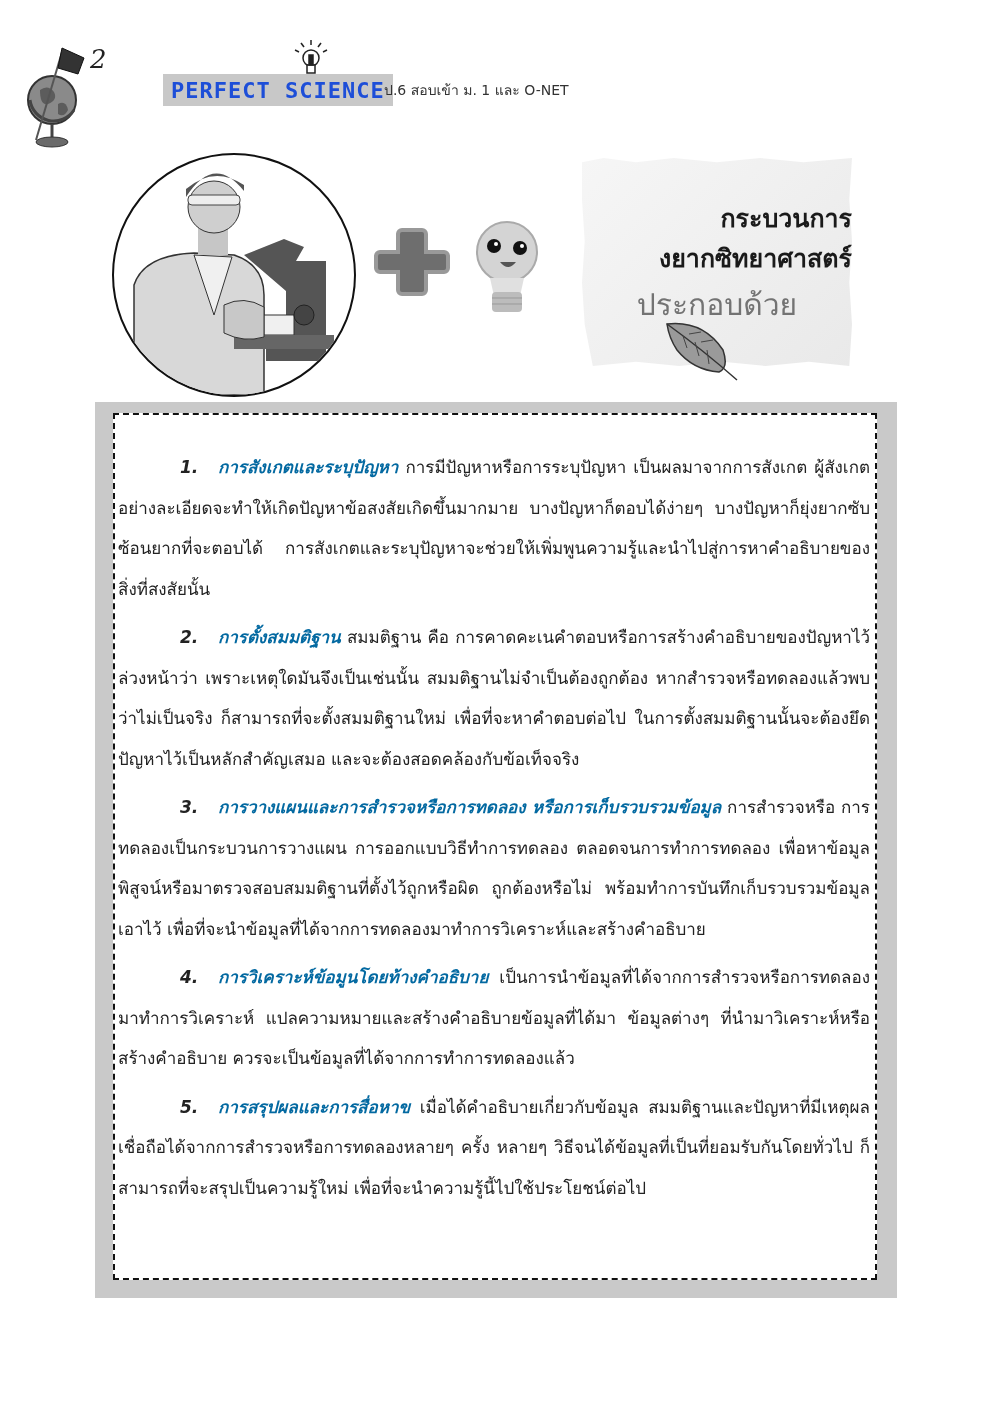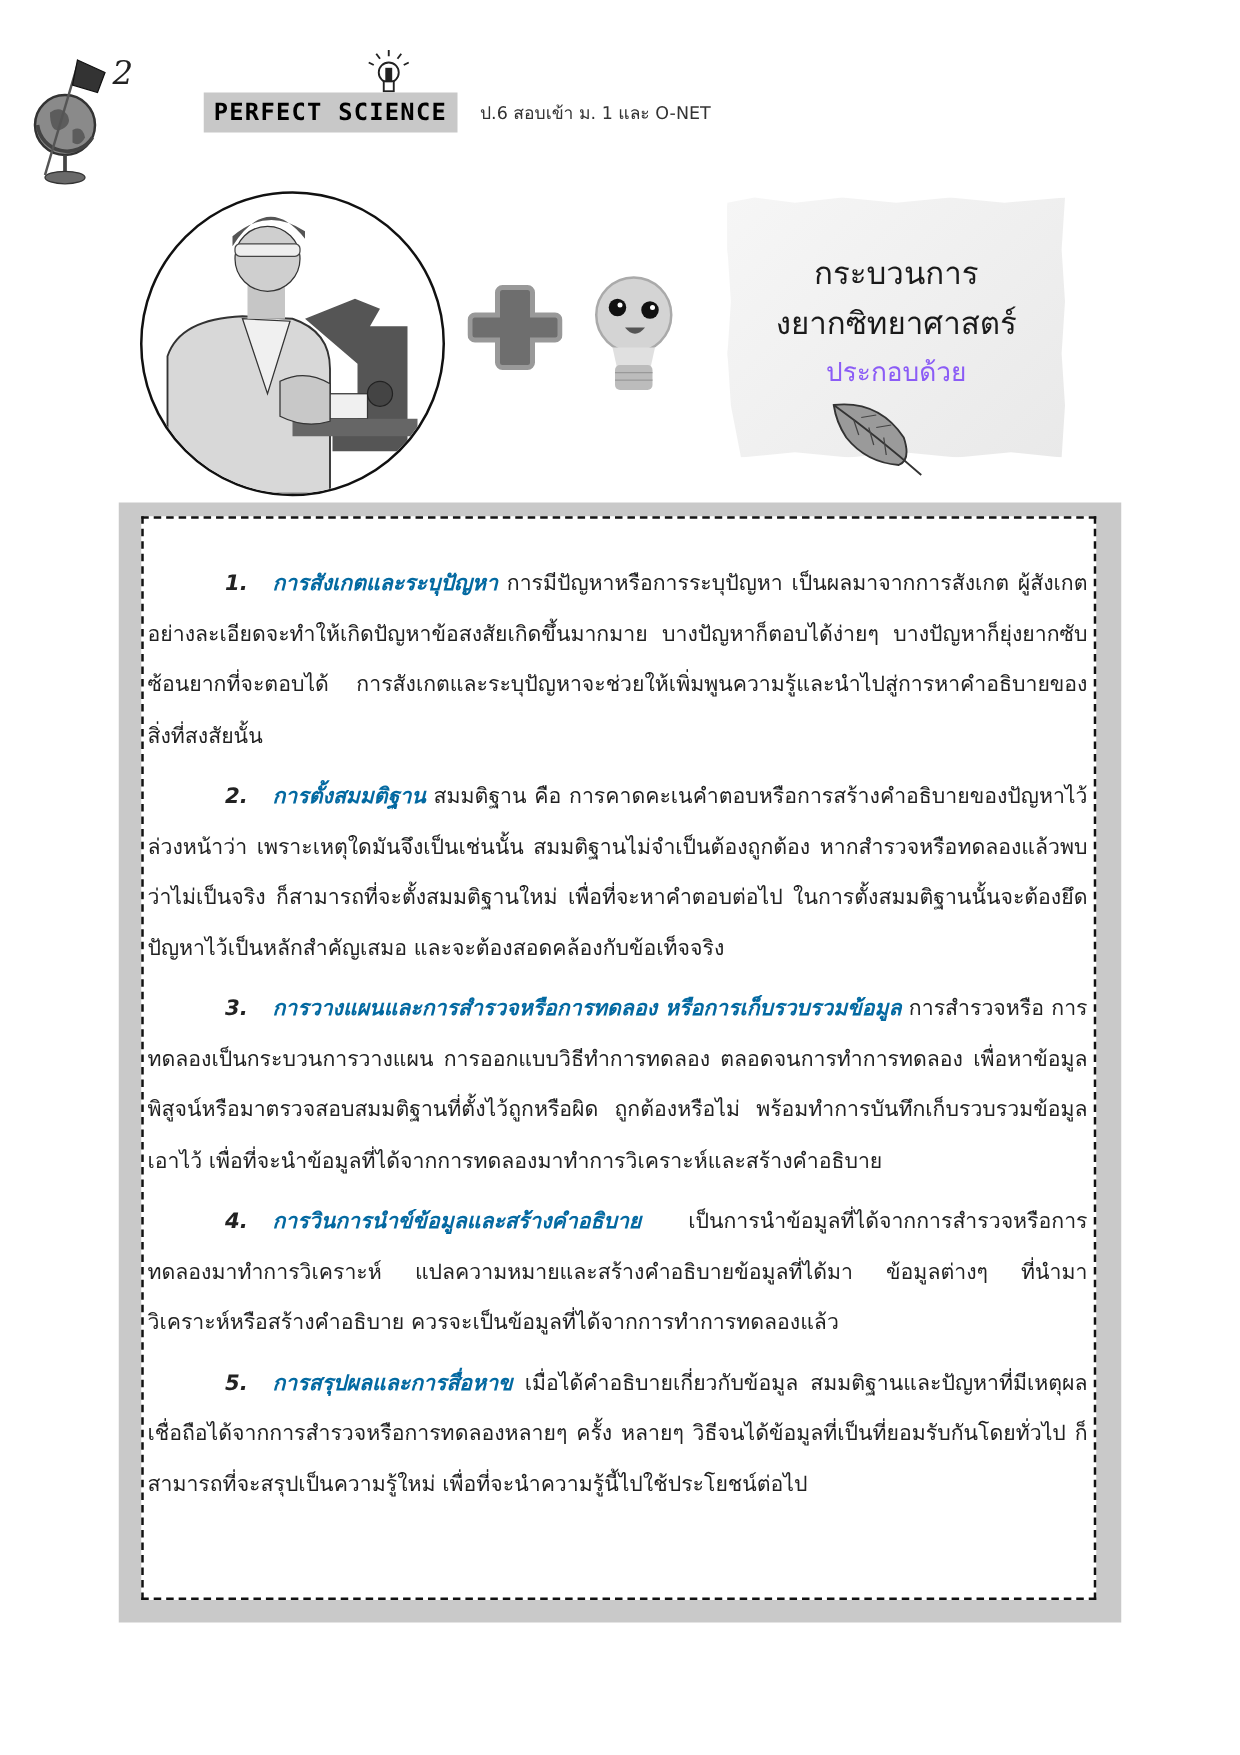--- a/index.html
+++ b/index.html
@@ -6,43 +6,43 @@
   body {
     width:992px; height:1404px; background:#ffffff; position:relative; overflow:hidden;
     font-family:"DejaVu Sans", sans-serif; color:#1a1a1a;
   }
   
   .page-icon { position:absolute; left:22px; top:42px; width:80px; height:110px; }
   .page-number { position:absolute; left:90px; top:44px; font-family:"DejaVu Serif", serif; font-size:26px; font-style:italic; color:#222; }
   .brand {
     position:absolute; left:163px; top:74px; height:32px; padding:0 8px;
     background:#c8c8c8; display:flex; align-items:center;
-    font-family:"DejaVu Sans Mono", monospace; font-weight:bold; font-size:19px; letter-spacing:1px; color:#000000;
+    font-family:"DejaVu Sans Mono", monospace; font-weight:bold; font-size:22px; letter-spacing:1px; color:#1d4ed8;
   }
   .bulb-small { position:absolute; left:291px; top:38px; width:40px; height:40px; }
   .subtitle { position:absolute; left:384px; top:79px; font-size:14px; color:#333; }
 
   
   .scientist-circle {
     position:absolute; left:112px; top:153px; width:240px; height:240px; border-radius:50%;
     border:2px solid #111; background:#fff; overflow:hidden;
   }
   .plus-icon { position:absolute; left:374px; top:224px; width:76px; height:76px; }
   .bulb-face { position:absolute; left:472px; top:218px; width:70px; height:100px; }
 
   .paper-card {
     position:absolute; left:582px; top:158px; width:270px; height:208px;
     background:linear-gradient(135deg,#f6f6f6,#e9e9e9);
     box-shadow:0 3px 6px rgba(0,0,0,0.35);
     clip-path:polygon(0% 2%,8% 0%,20% 2%,34% 0%,50% 2%,66% 0%,82% 2%,100% 0%,99% 20%,100% 40%,99% 60%,100% 80%,99% 100%,84% 98%,68% 100%,52% 98%,36% 100%,20% 98%,4% 100%,1% 80%,0% 60%,1% 40%,0% 20%);
   }
-  .paper-title { position:absolute; left:582px; width:270px; text-align:center; font-weight:normal; font-size:25px; color:#1a1a1a; }
+  .paper-title { position:absolute; left:582px; width:270px; text-align:right; font-weight:bold; font-size:25px; color:#1a1a1a; }
   .paper-title.l1 { top:198px; }
   .paper-title.l2 { top:238px; }
-  .paper-sub { position:absolute; left:582px; width:270px; top:281px; text-align:center; font-size:21px; color:#8b5cf6; }
+  .paper-sub { position:absolute; left:582px; width:270px; top:281px; text-align:center; font-size:30px; color:#737373; }
   .leaf-icon { position:absolute; left:663px; top:320px; width:80px; height:62px; }
 
   
   .frame { position:absolute; left:95px; top:402px; width:802px; height:896px; background:#c9c9c9; }
   .dash-box {
     position:absolute; left:113px; top:413px; width:764px; height:867px;
     background:#fff; border:2.5px dashed #111; box-sizing:border-box;
   }
   .content { position:absolute; left:118px; top:447px; width:752px; font-size:17px; line-height:40.5px; color:#222; }
   .para { margin:0 0 8px 0; text-align:justify; text-align-last:left; }
@@ -126,18 +126,18 @@
   <p class="para">
     <span class="num">1.</span><span class="head">การสังเกตและระบุปัญหา</span><span> การมีปัญหาหรือการระบุปัญหา เป็นผลมาจากการสังเกต ผู้สังเกตอย่างละเอียดจะทำให้เกิดปัญหาข้อสงสัยเกิดขึ้นมากมาย บางปัญหาก็ตอบได้ง่ายๆ บางปัญหาก็ยุ่งยากซับซ้อนยากที่จะตอบได้ การสังเกตและระบุปัญหาจะช่วยให้เพิ่มพูนความรู้และนำไปสู่การหาคำอธิบายของสิ่งที่สงสัยนั้น</span>
   </p>
   <p class="para">
     <span class="num">2.</span><span class="head">การตั้งสมมติฐาน</span><span> สมมติฐาน คือ การคาดคะเนคำตอบหรือการสร้างคำอธิบายของปัญหาไว้ล่วงหน้าว่า เพราะเหตุใดมันจึงเป็นเช่นนั้น สมมติฐานไม่จำเป็นต้องถูกต้อง หากสำรวจหรือทดลองแล้วพบว่าไม่เป็นจริง ก็สามารถที่จะตั้งสมมติฐานใหม่ เพื่อที่จะหาคำตอบต่อไป ในการตั้งสมมติฐานนั้นจะต้องยึดปัญหาไว้เป็นหลักสำคัญเสมอ และจะต้องสอดคล้องกับข้อเท็จจริง</span>
   </p>
   <p class="para">
     <span class="num">3.</span><span class="head">การวางแผนและการสำรวจหรือการทดลอง หรือการเก็บรวบรวมข้อมูล</span><span> การสำรวจหรือ การทดลองเป็นกระบวนการวางแผน การออกแบบวิธีทำการทดลอง ตลอดจนการทำการทดลอง เพื่อหาข้อมูลพิสูจน์หรือมาตรวจสอบสมมติฐานที่ตั้งไว้ถูกหรือผิด ถูกต้องหรือไม่ พร้อมทำการบันทึกเก็บรวบรวมข้อมูลเอาไว้ เพื่อที่จะนำข้อมูลที่ได้จากการทดลองมาทำการวิเคราะห์และสร้างคำอธิบาย</span>
   </p>
   <p class="para">
-    <span class="num">4.</span><span class="head">การวินการนำข์ข้อมูลและสร้างคำอธิบาย</span><span>      เป็นการนำข้อมูลที่ได้จากการสำรวจหรือการทดลองมาทำการวิเคราะห์ แปลความหมายและสร้างคำอธิบายข้อมูลที่ได้มา ข้อมูลต่างๆ ที่นำมาวิเคราะห์หรือสร้างคำอธิบาย ควรจะเป็นข้อมูลที่ได้จากการทำการทดลองแล้ว</span>
+    <span class="num">4.</span><span class="head">การวิเคราะห์ข้อมูนโดยท้างคำอธิบาย</span><span>      เป็นการนำข้อมูลที่ได้จากการสำรวจหรือการทดลองมาทำการวิเคราะห์ แปลความหมายและสร้างคำอธิบายข้อมูลที่ได้มา ข้อมูลต่างๆ ที่นำมาวิเคราะห์หรือสร้างคำอธิบาย ควรจะเป็นข้อมูลที่ได้จากการทำการทดลองแล้ว</span>
   </p>
   <p class="para">
     <span class="num">5.</span><span class="head">การสรุปผลและการสื่อหาข</span><span> เมื่อได้คำอธิบายเกี่ยวกับข้อมูล สมมติฐานและปัญหาที่มีเหตุผลเชื่อถือได้จากการสำรวจหรือการทดลองหลายๆ ครั้ง หลายๆ วิธีจนได้ข้อมูลที่เป็นที่ยอมรับกันโดยทั่วไป ก็สามารถที่จะสรุปเป็นความรู้ใหม่ เพื่อที่จะนำความรู้นี้ไปใช้ประโยชน์ต่อไป</span>
   </p>
 </div>
 
 </body></html>

